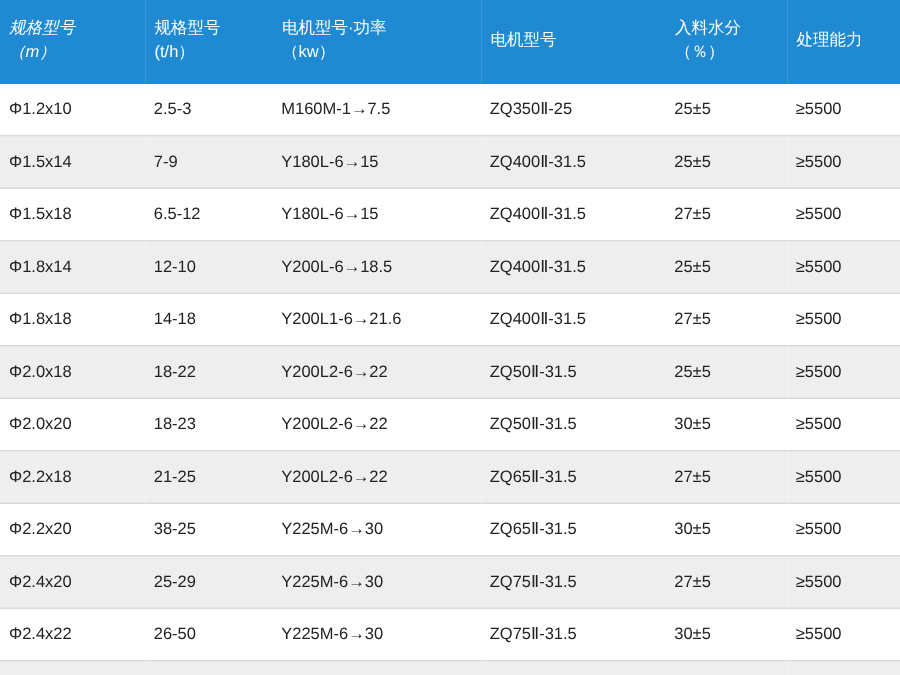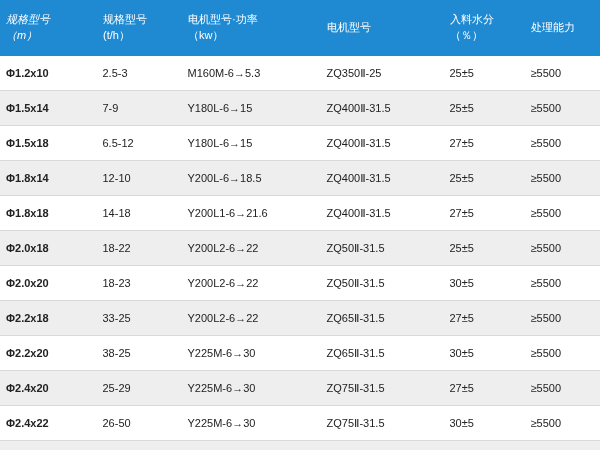--- a/index.html
+++ b/index.html
@@ -45,21 +45,21 @@
   .spec-table tbody tr:nth-child(even) td {
     background: #eeeeee;
   }
   .col0 { width: 84px; font-style: italic; }
   .col1 { width: 72px; }
   .col2 { width: 126px; margin-left: 10px; }
   .col3 { width: 110px; }
   .col4 { width: 68px; margin-top: 47px; }
   .col5 { width: 68px; }
   .cell-strong {
-    font-weight: bold;
+    font-weight: normal;
   }
   .th-line2 {
     display: block;
   }
 </style>
 </head>
 <body>
 
 <table class="spec-table">
   <thead>
@@ -88,21 +88,21 @@
         <span>处理能力</span>
         <span class="th-line2"></span>
       </th>
 
     </tr>
   </thead>
   <tbody>
     <tr>
       <td class="cell-strong">Φ1.2x10</td>
       <td>2.5-3</td>
-      <td>M160M-6→5.3</td>
+      <td>M160M-1→7.5</td>
       <td>ZQ350Ⅱ-25</td>
       <td>25±5</td>
       <td>≥5500</td>
 
     </tr>
     <tr>
       <td class="cell-strong">Φ1.5x14</td>
       <td>7-9</td>
       <td>Y180L-6→15</td>
       <td>ZQ400Ⅱ-31.5</td>
@@ -150,21 +150,21 @@
       <td class="cell-strong">Φ2.0x20</td>
       <td>18-23</td>
       <td>Y200L2-6→22</td>
       <td>ZQ50Ⅱ-31.5</td>
       <td>30±5</td>
       <td>≥5500</td>
 
     </tr>
     <tr>
       <td class="cell-strong">Φ2.2x18</td>
-      <td>33-25</td>
+      <td>21-25</td>
       <td>Y200L2-6→22</td>
       <td>ZQ65Ⅱ-31.5</td>
       <td>27±5</td>
       <td>≥5500</td>
 
     </tr>
     <tr>
       <td class="cell-strong">Φ2.2x20</td>
       <td>38-25</td>
       <td>Y225M-6→30</td>

